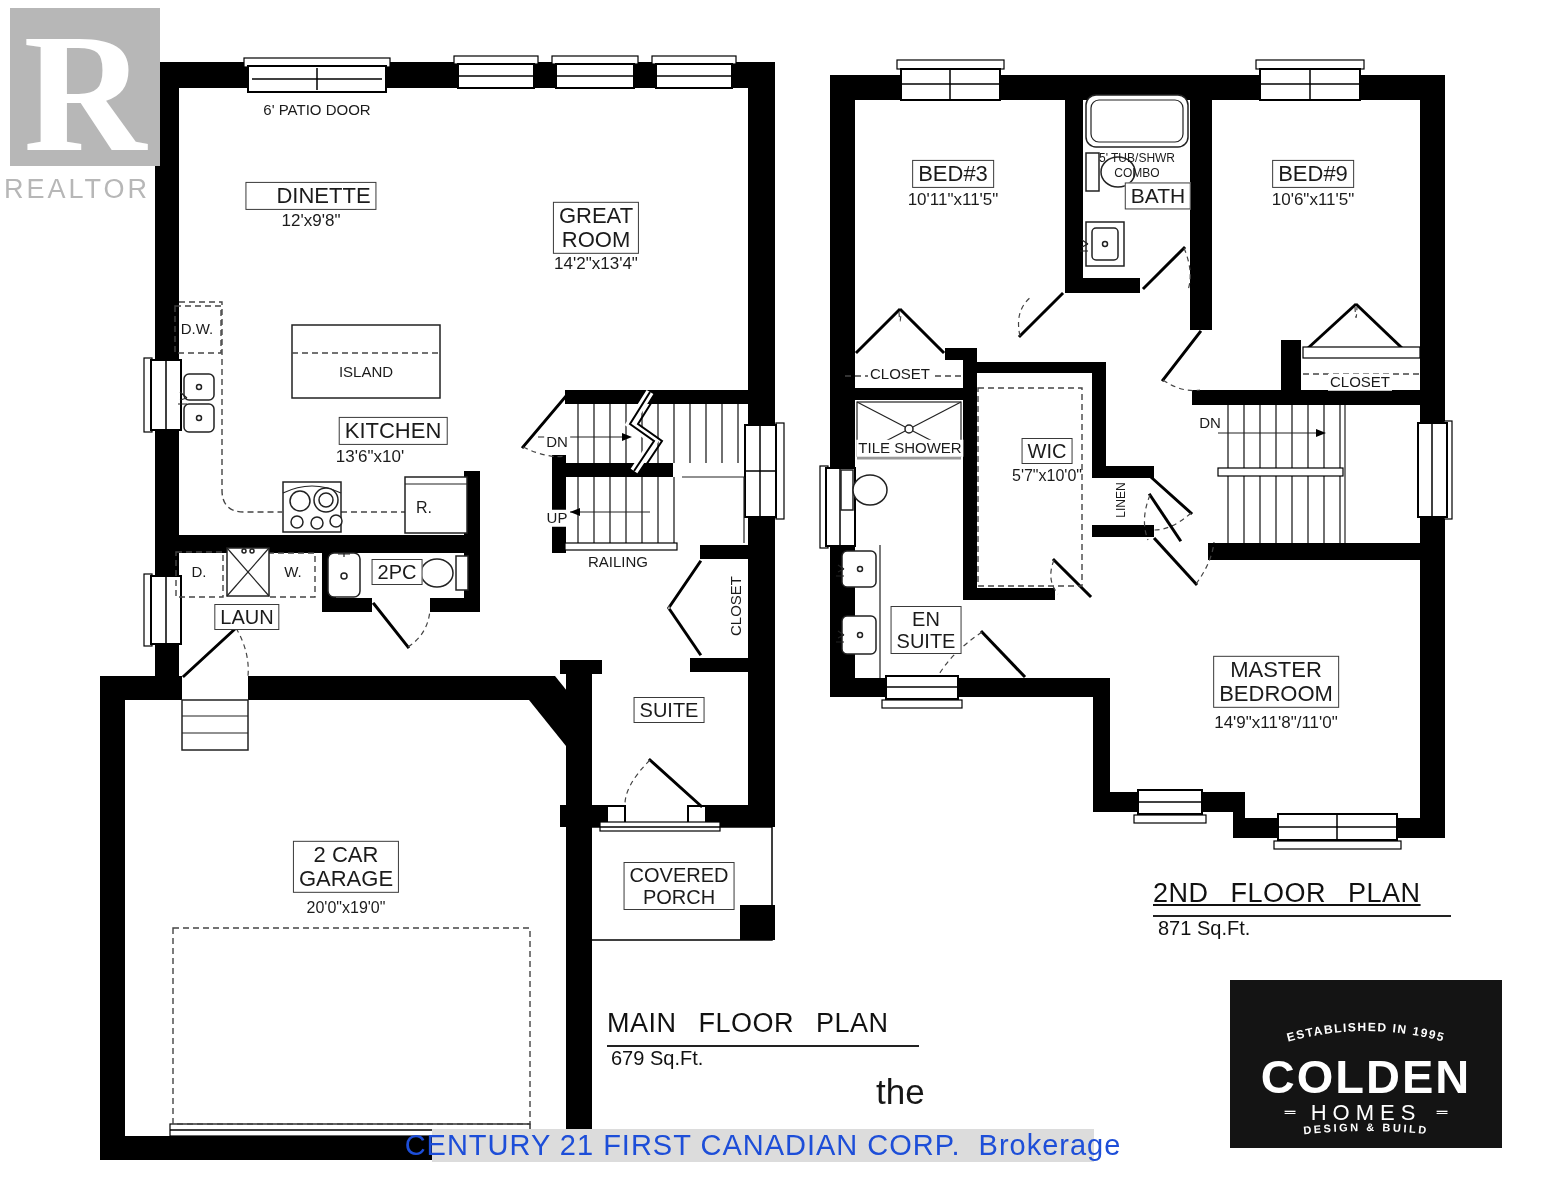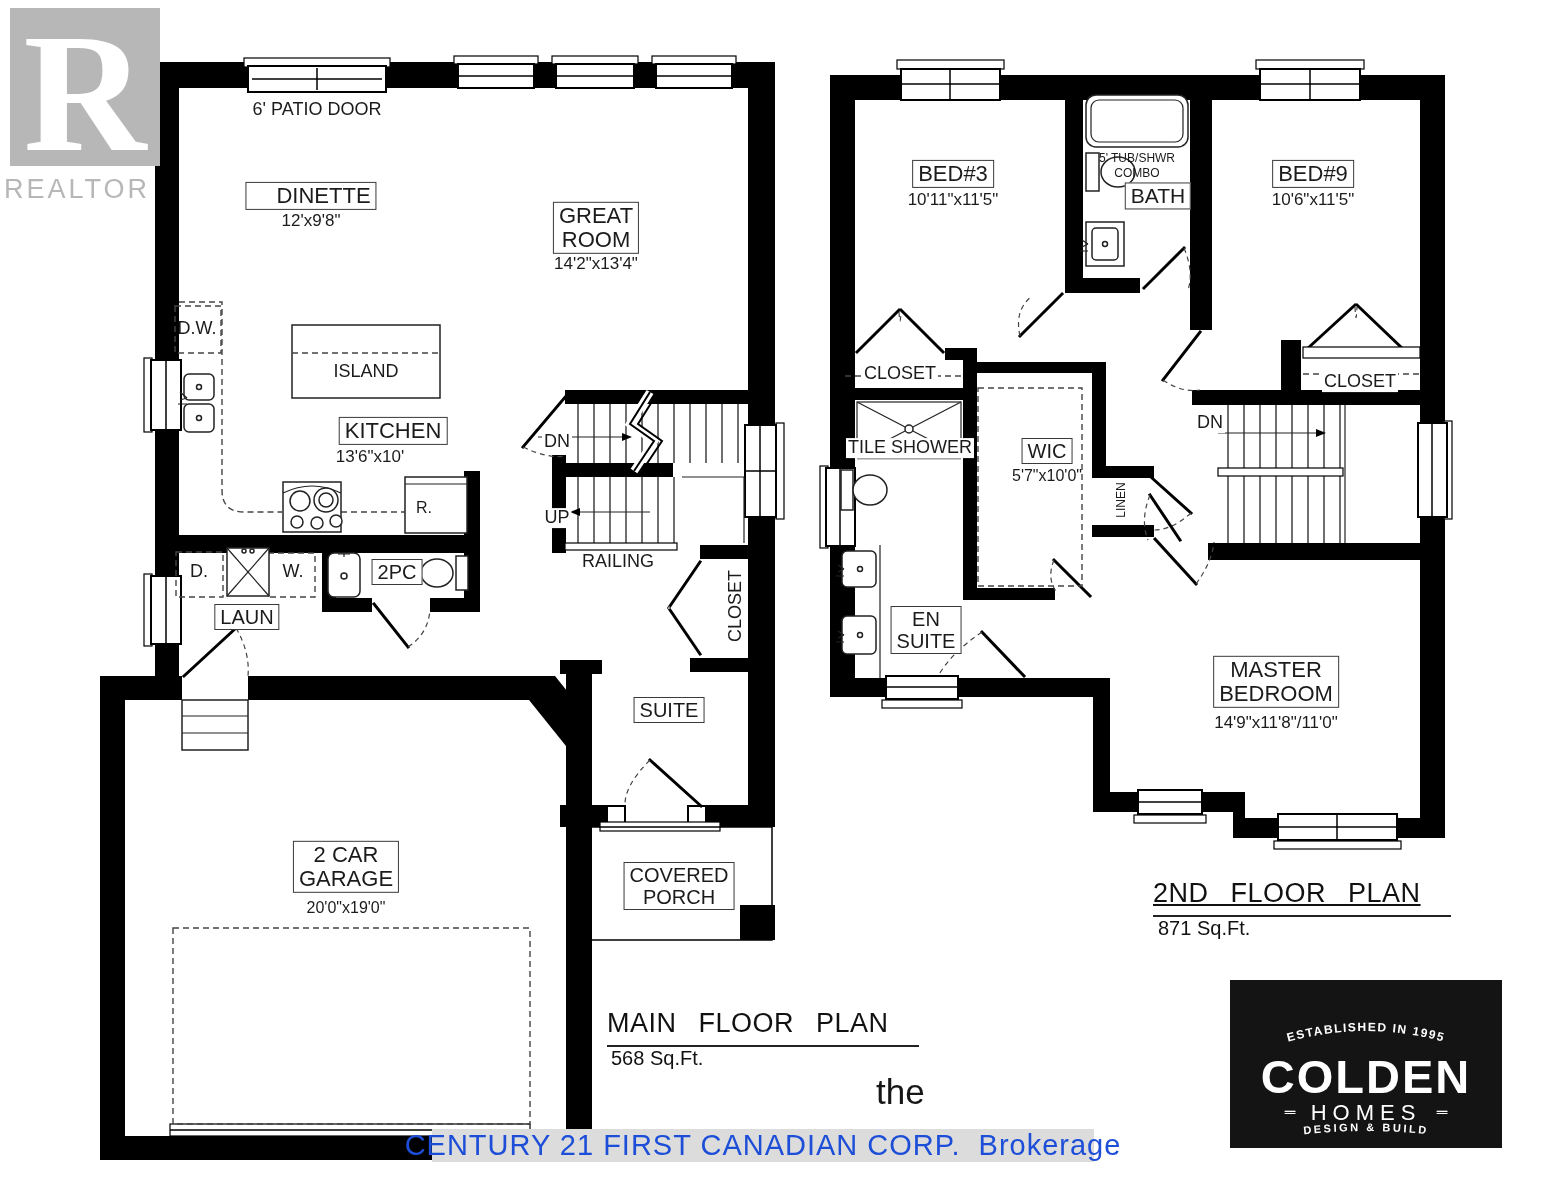--- a/index.html
+++ b/index.html
@@ -16,21 +16,21 @@
   .dash{fill:none;stroke:#444;stroke-width:1.4;stroke-dasharray:6 4;}
   .fix{fill:#fff;stroke:#222;stroke-width:1.5;}
   .tread{stroke:#222;stroke-width:1.3;}
   .lbl{position:absolute;transform:translate(-50%,-50%);color:#1b1b1b;white-space:nowrap;
        z-index:3;text-align:center;line-height:1.1;}
   .boxed{border:1.5px solid #3a3a3a;padding:1px 5px;background:#fff;}
   .bgw{background:#fff;padding:0 2px;}
   .vert{writing-mode:vertical-rl;transform:translate(-50%,-50%) rotate(180deg);}
   .room-lg{font-size:22px;}
   .dims{font-size:17px;}
-  .small{font-size:18px;}
+  .small{font-size:15px;}
   .tiny{font-size:12px;}
   .plan-title{position:absolute;z-index:3;color:#111;font-size:27px;word-spacing:14px;
       letter-spacing:.5px;border-bottom:2.5px solid #222;padding:0 30px 6px 0;display:inline-block;}
   .plan-area{position:absolute;z-index:3;color:#111;font-size:20px;}
   .realtor-text{position:absolute;left:4px;top:174px;width:170px;color:#b7b7b7;
       font-size:27px;letter-spacing:3px;font-weight:500;}
   .realtor-reg{position:absolute;left:160px;top:160px;color:#b7b7b7;font-size:15px;}
   .brokerage{position:absolute;left:432px;top:1129px;width:662px;height:33px;z-index:2;
       display:flex;align-items:center;justify-content:center;font-size:29px;letter-spacing:1px;
       white-space:pre;}
@@ -352,21 +352,21 @@
   <div class="lbl boxed" style="left:679px;top:886px;font-size:20px;">
     <div>COVERED</div>
     <div>PORCH</div>
   </div>
   <div class="lbl room-lg boxed" style="left:346px;top:867px;">
     <div>2 CAR</div>
     <div>GARAGE</div>
   </div>
   <div class="lbl" style="left:346px;top:908px;font-size:16px;">20'0"x19'0"</div>
   <div class="plan-title" style="left:607px;top:1008px;">MAIN FLOOR PLAN</div>
-  <div class="plan-area" style="left:611px;top:1047px;">568 Sq.Ft.</div>
+  <div class="plan-area" style="left:611px;top:1047px;">679 Sq.Ft.</div>
 
   <div class="lbl tiny" style="left:1137px;top:121px;line-height:1.25;margin-top:45px;">
     <div>5' TUB/SHWR</div>
     <div>COMBO</div>
   </div>
   <div class="lbl room-lg boxed" style="left:953px;top:174px;">BED#3</div>
   <div class="lbl dims" style="left:953px;top:200px;">10'11"x11'5"</div>
   <div class="lbl boxed" style="left:1158px;top:196px;font-size:21px;">BATH</div>
   <div class="lbl room-lg boxed" style="left:1313px;top:174px;">BED#9</div>
   <div class="lbl dims" style="left:1313px;top:200px;">10'6"x11'5"</div>

